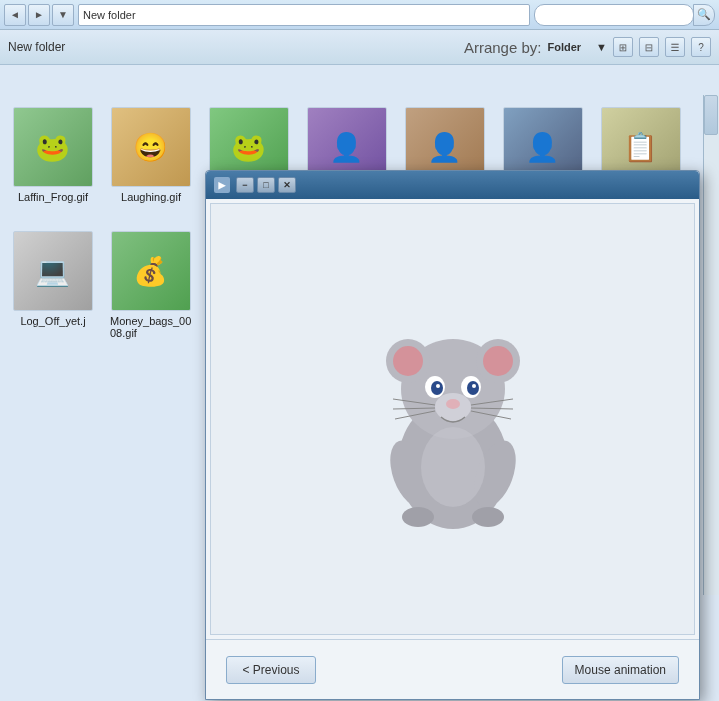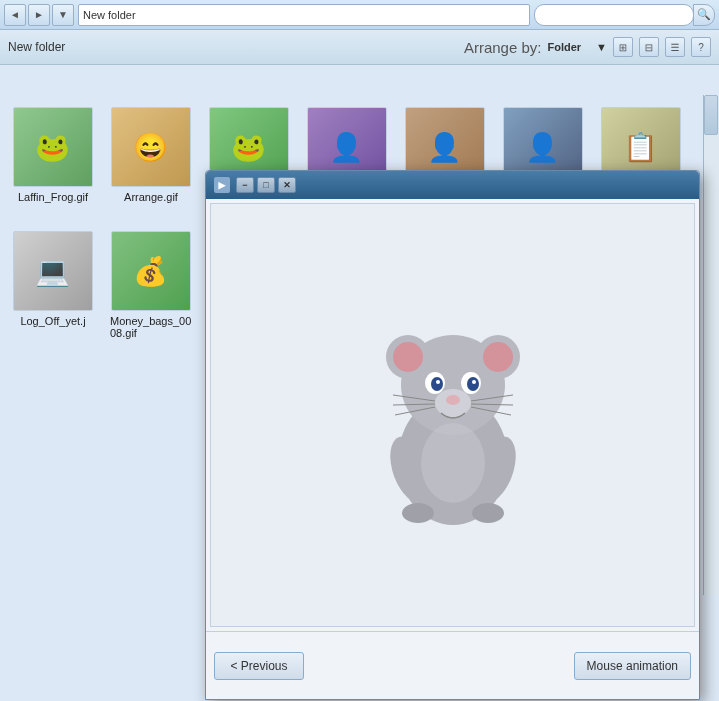--- a/index.html
+++ b/index.html
@@ -284,25 +284,25 @@
     
     .mouse-image-area {
       width: 200px;
       height: 280px;
       display: flex;
       align-items: center;
       justify-content: center;
     }
 
     .dialog-footer {
-      height: 68px;
+      height: 60px;
       display: flex;
       align-items: center;
       justify-content: space-between;
-      padding: 0 8px;
+      padding: 0 20px;
       background: #f0f4f8;
       border-top: 1px solid #c0d0e0;
     }
 
     .dialog-btn {
       min-width: 90px;
       height: 28px;
       background: linear-gradient(to bottom, #e8f0f8, #d0dcea);
       border: 1px solid #8aaccc;
       border-radius: 3px;
@@ -414,21 +414,21 @@
 <div class="file-item">
       <div class="file-thumb thumb-frog">
         <div class="thumb-content">🐸</div>
       </div>
       <div class="file-label">Laffin_Frog.gif</div>
     </div>
     <div class="file-item">
       <div class="file-thumb thumb-laughing">
         <div class="thumb-content">😄</div>
       </div>
-      <div class="file-label">Arrange.gif</div>
+      <div class="file-label">Laughing.gif</div>
     </div>
     <div class="file-item">
       <div class="file-thumb thumb-laughing-frogs">
         <div class="thumb-content">🐸</div>
       </div>
       <div class="file-label">Laughing_Frogs.bmp</div>
     </div>
     <div class="file-item">
       <div class="file-thumb thumb-lee1">
         <div class="thumb-content">👤</div>

